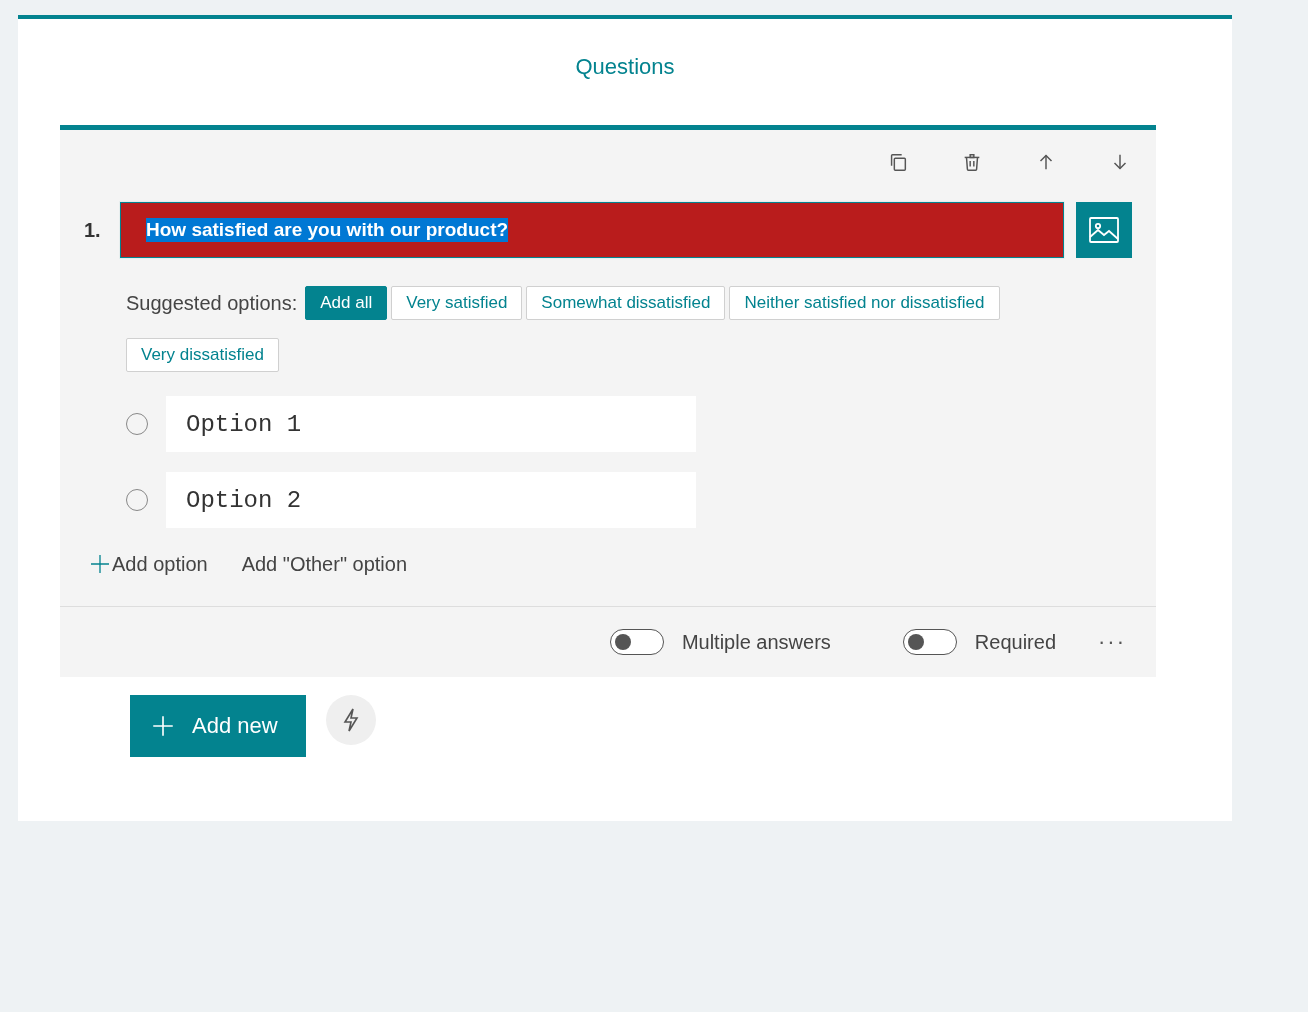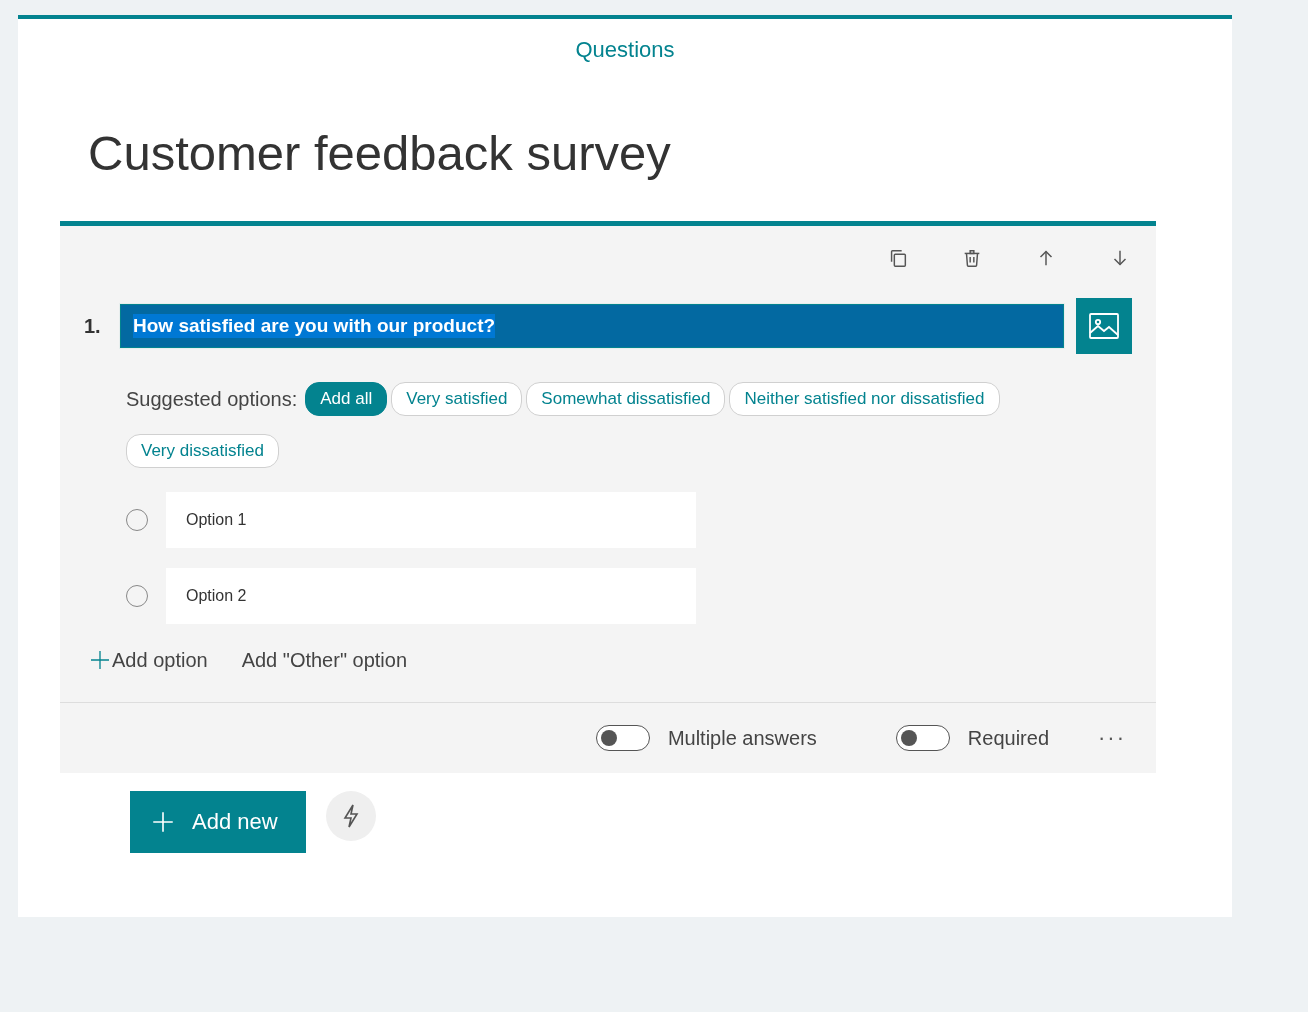--- a/index.html
+++ b/index.html
@@ -20,21 +20,21 @@
   }
   .tabs {
     display: flex;
     height: 65px;
     border-top: 4px solid #03838f;
     background: #f2f7f8;
   }
   .tab {
     flex: 1;
     display: flex;
-    align-items: center;
+    align-items: flex-end;
     justify-content: center;
     font-size: 22px;
     cursor: pointer;
   }
   .tab.active {
     background: #fff;
     color: #03838f;
   }
   .tab.inactive {
     color: #555;
@@ -78,24 +78,24 @@
     padding: 0 24px;
     gap: 12px;
   }
   .q-num {
     font-size: 20px;
     font-weight: 600;
     width: 24px;
   }
   .q-input {
     flex: 1;
-    height: 44px;
+    height: 56px;
     border: 1px solid #03838f;
-    background: #0369a1;
-    padding: 0 12px;
+    background: #b91c1c;
+    padding: 0 25px;
     display: flex;
     align-items: center;
     box-shadow: 0 0 0 1px rgba(3,131,143,0.05);
   }
   .q-input span {
     background: #0078d4;
     color: #fff;
     font-size: 19px;
     font-weight: 600;
     padding: 1px 0;
@@ -123,21 +123,21 @@
     color: #444;
     margin-right: 4px;
   }
   .chip {
     border: 1px solid #d0d0d0;
     background: #fff;
     color: #03838f;
     font-size: 17px;
     padding: 6px 14px;
     cursor: pointer;
-    border-radius: 14px;
+    border-radius: 2px;
   }
   .chip.primary {
     background: #03838f;
     color: #fff;
     border-color: #03838f;
   }
   .options {
     padding: 14px 0 0 66px;
   }
   .option-row {
@@ -151,24 +151,25 @@
     height: 22px;
     border: 1.5px solid #888;
     border-radius: 50%;
   }
   .option-input {
     width: 530px;
     height: 56px;
     background: #fff;
     border: none;
     padding: 0 20px;
-    font-size: 16px;
+    font-size: 24px;
     color: #333;
     display: flex;
     align-items: center;
+    font-family: Liberation Mono, monospace;
   }
   .add-options-row {
     display: flex;
     align-items: center;
     gap: 34px;
     padding: 4px 0 30px 28px;
     font-size: 20px;
     color: #444;
   }
   .add-opt-btn {
@@ -178,21 +179,21 @@
   }
   .plus-thin {
     color: #03838f;
     stroke: #03838f;
   }
   .footer-row {
     border-top: 1px solid #ddd;
     display: flex;
     justify-content: flex-end;
     align-items: center;
-    gap: 19px;
+    gap: 12px;
     padding: 22px 30px 22px 0;
   }
   .toggle {
     width: 54px;
     height: 26px;
     border: 1px solid #555;
     border-radius: 14px;
     position: relative;
     cursor: pointer;
     background: #fff;
@@ -257,21 +258,20 @@
 
 <div class="card">
 
   <div class="tabs">
     <div class="tab active">
       <span>Questions</span>
     </div>
   </div>
 
   <div class="content-wrap">
-    <h1 class="form-title">Customer feedback survey</h1>
 
     <div class="question-card">
 
       <div class="toolbar">
         <div class="toolbar-btn">
           <svg width="22" height="22" viewBox="0 0 24 24" fill="none" stroke="currentColor" stroke-width="1.6">
               <rect x="8" y="8" width="12" height="13" rx="1"></rect>
               <path d="M5 16V5a1 1 0 0 1 1-1h10"></path>
             </svg>
         </div>

